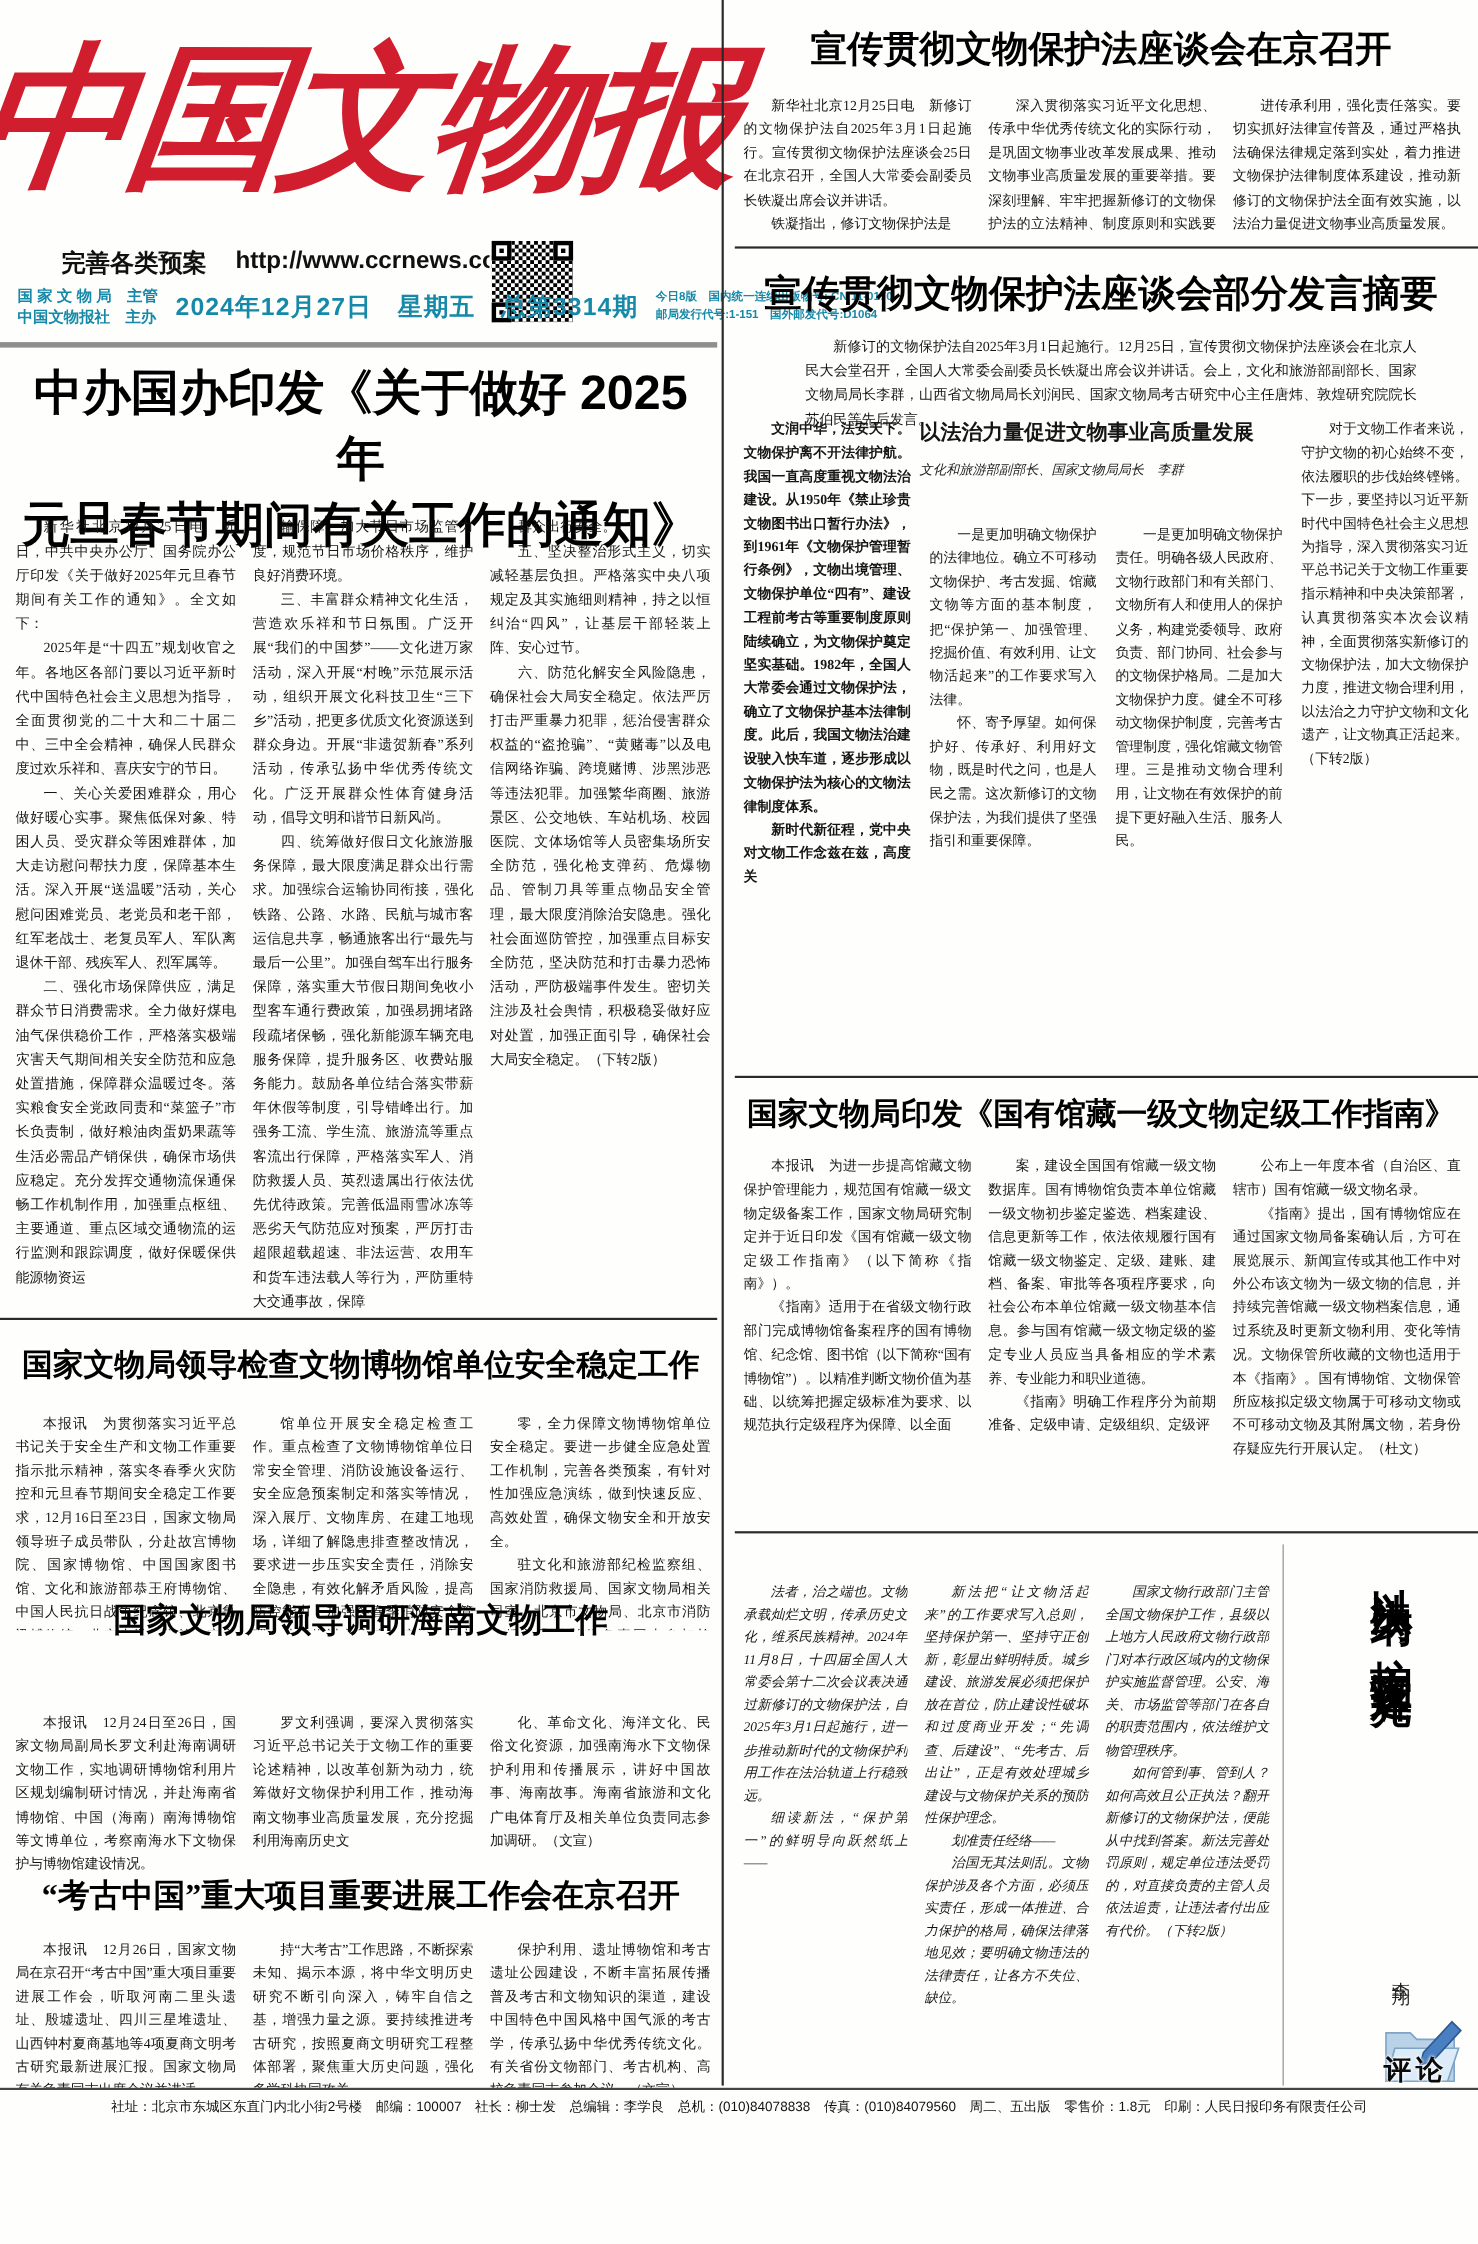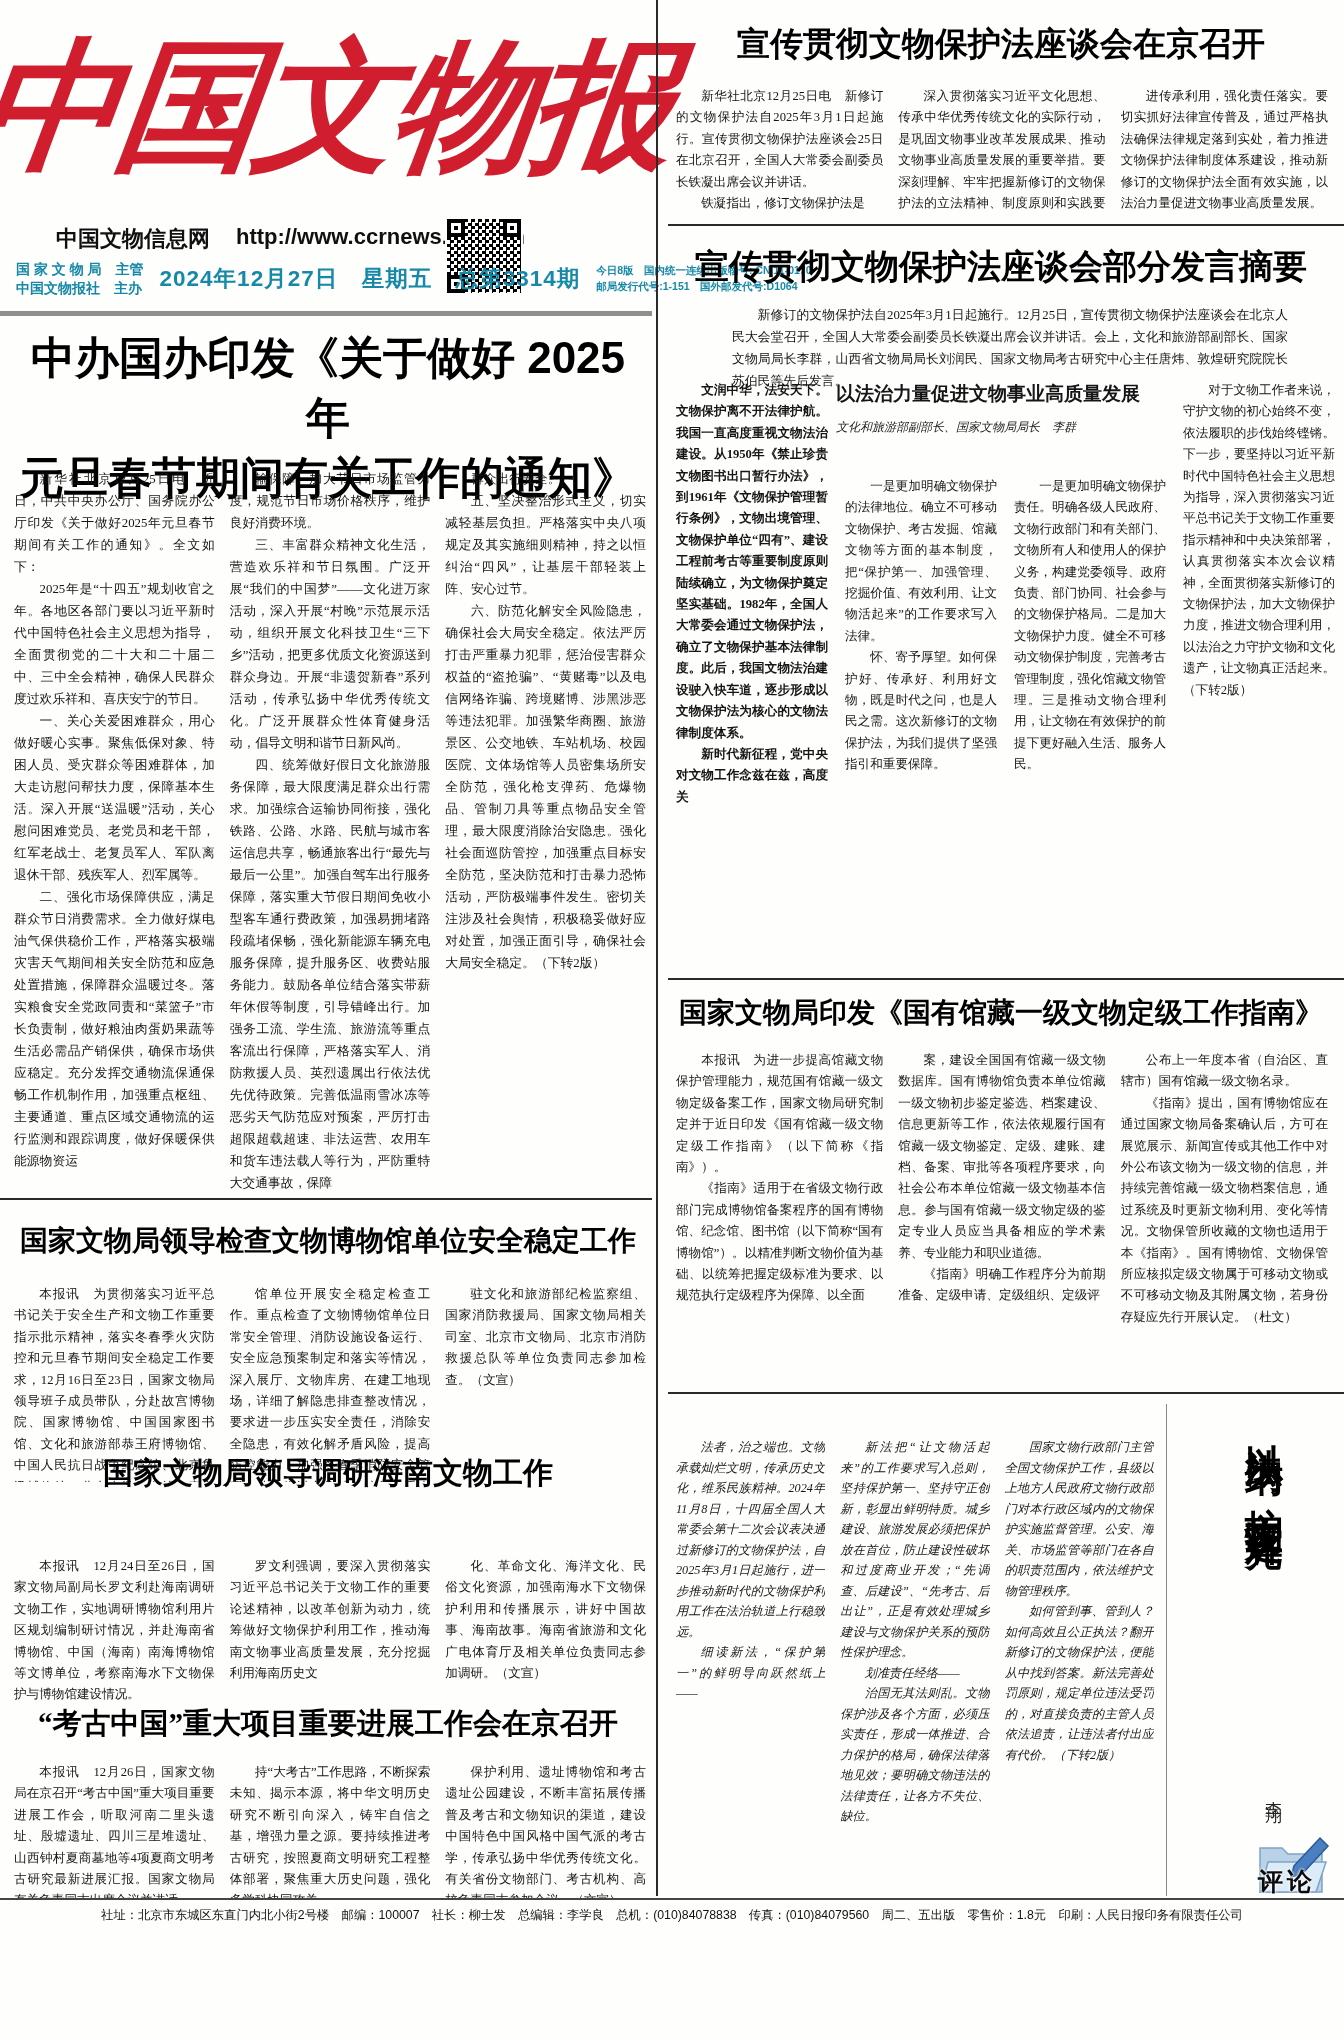--- a/index.html
+++ b/index.html
@@ -60,21 +60,21 @@
   .footer{position:absolute;left:0;top:1898px;width:1344px;border-top:2px solid #444;padding-top:7px;
         text-align:center;font-family:"Liberation Sans","DejaVu Sans",sans-serif;font-size:12.3px;color:#111;}
 </style>
 </head>
 <body>
 
 <div class="page">
 
   <div class="logo">中国文物报</div>
   <div class="webline">
-    <span>中国文物信息网</span>
+    <span>完善各类预案</span>
     <span>http://www.ccrnews.com.cn</span>
   </div>
   <div class="qr">
       <i></i>
       <i></i>
       <i></i>
     </div>
   <div class="infobar">
     <div class="org">
       <div>国 家 文 物 局　主管</div>
@@ -115,20 +115,21 @@
   <div class="hrule" style="left:0;top:1198px;width:652px;"></div>
   <div class="serif-head" style="left:4px;top:1222px;width:648px;font-size:28px;">国家文物局领导检查文物博物馆单位安全稳定工作</div>
   <div class="cols news-body" style="left:14px;top:1284px;width:632px;height:198px;">
     <div class="col">
         <p>本报讯　为贯彻落实习近平总书记关于安全生产和文物工作重要指示批示精神，落实冬春季火灾防控和元旦春节期间安全稳定工作要求，12月16日至23日，国家文物局领导班子成员带队，分赴故宫博物院、国家博物馆、中国国家图书馆、文化和旅游部恭王府博物馆、中国人民抗日战争纪念馆、北京鲁迅博物馆、北京大学红楼等15家文物博物</p>
       </div>
     <div class="col">
         <p>馆单位开展安全稳定检查工作。重点检查了文物博物馆单位日常安全管理、消防设施设备运行、安全应急预案制定和落实等情况，深入展厅、文物库房、在建工地现场，详细了解隐患排查整改情况，要求进一步压实安全责任，消除安全隐患，有效化解矛盾风险，提高防控能力，加强冬春季消防安全管理，扎实推进文物博物馆单位重大事故隐患动态清</p>
       </div>
     <div class="col">
+        <p>零，全力保障文物博物馆单位安全稳定。要进一步健全应急处置工作机制，完善各类预案，有针对性加强应急演练，做到快速反应、高效处置，确保文物安全和开放安全。</p>
         <p>驻文化和旅游部纪检监察组、国家消防救援局、国家文物局相关司室、北京市文物局、北京市消防救援总队等单位负责同志参加检查。（文宣）</p>
       </div>
   </div>
 
   <div class="serif-head" style="left:4px;top:1453px;width:648px;font-size:30px;">国家文物局领导调研海南文物工作</div>
   <div class="cols news-body" style="left:14px;top:1556px;width:632px;height:146px;">
     <div class="col">
         <p>本报讯　12月24日至26日，国家文物局副局长罗文利赴海南调研文物工作，实地调研博物馆利用片区规划编制研讨情况，并赴海南省博物馆、中国（海南）南海博物馆等文博单位，考察南海水下文物保护与博物馆建设情况。</p>
       </div>
     <div class="col">

